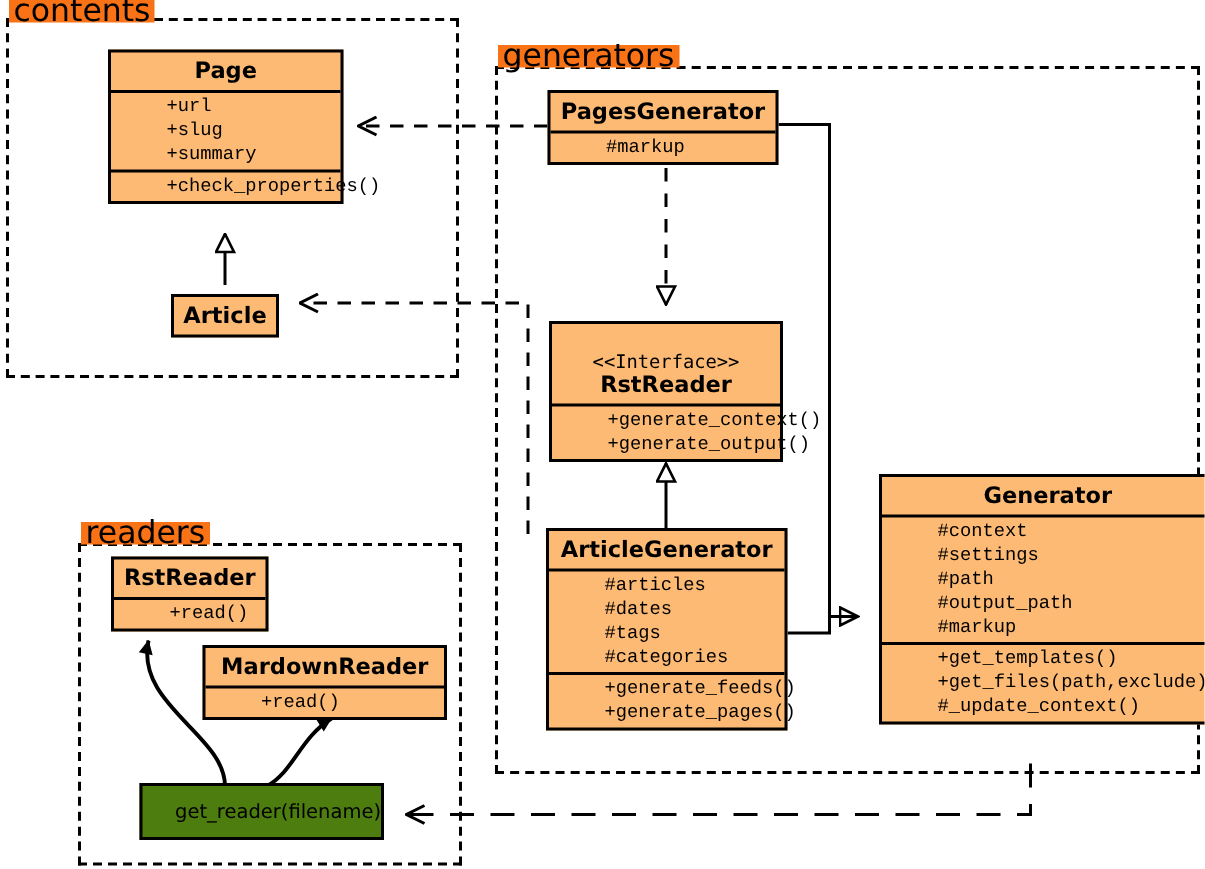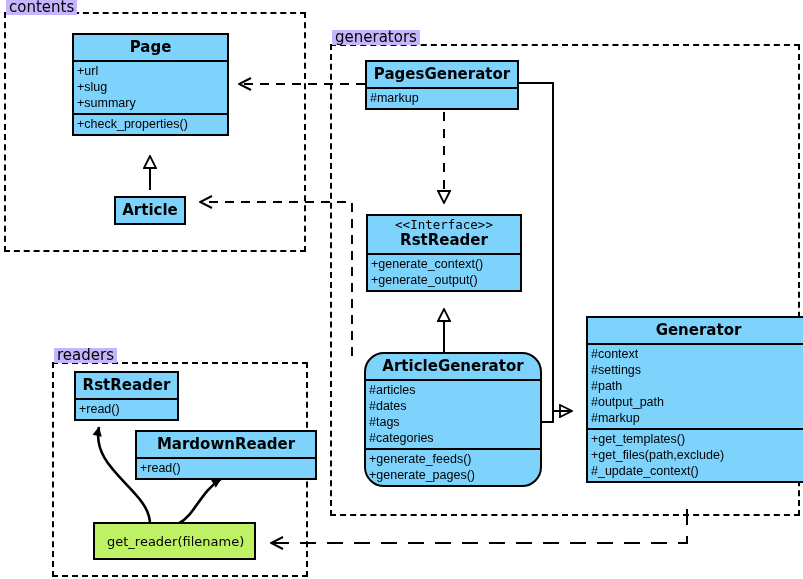--- a/index.html
+++ b/index.html
@@ -1,36 +1,36 @@
 <!DOCTYPE html>
 <html><head>
 <meta charset="utf-8">
 <style>
   html,body{margin:0;padding:0;background:#ffffff;}
   body{width:803px;height:579px;font-family:"DejaVu Sans",sans-serif;overflow:hidden;}
   #canvas{position:relative;width:803px;height:579px;}
   svg#wires{position:absolute;left:0;top:0;width:803px;height:579px;pointer-events:none;}
   .pkg-box{position:absolute;box-sizing:border-box;border:2px solid #000;
            border-style:dashed;background:transparent;}
-  .pkg-label{position:absolute;font-size:15px;color:#000;background:#c4b5fd;
+  .pkg-label{position:absolute;font-size:21px;color:#000;background:#f97316;
              padding:0 3px;white-space:nowrap;line-height:15px;}
 
   
-  .cls{position:absolute;box-sizing:border-box;border:2px solid #000;background:#7dd3fc;}
+  .cls{position:absolute;box-sizing:border-box;border:2px solid #000;background:#fdba74;}
   .cls .name{font-weight:bold;font-size:15px;text-align:center;padding:4px 4px 4px 4px;
              line-height:17px;color:#000;}
   .cls .stereo{font-family:"DejaVu Sans Mono",monospace;font-weight:normal;font-size:12.5px;
                text-align:center;color:#000;line-height:15px;}
   .cls .sep{border-top:2px solid #000;}
   .cls .compartment{padding:1px 0 2px 0;}
-  .cls .member{font-family:Liberation Sans, sans-serif;font-size:12.5px;line-height:16px;
-               padding:0 16px 0 3px;color:#000;white-space:nowrap;}
-  .fnbox{position:absolute;box-sizing:border-box;border:2px solid #000;background:#bef264;
-         display:flex;align-items:center;justify-content:flex-start;
-         font-size:13px;color:#000;padding-left:12px;}
+  .cls .member{font-family:Liberation Mono, monospace;font-size:12.5px;line-height:16px;
+               padding:0 16px 0 3px;color:#000;white-space:nowrap;margin-left:34px;}
+  .fnbox{position:absolute;box-sizing:border-box;border:2px solid #000;background:#4d7c0f;
+         display:flex;align-items:center;justify-content:flex-end;
+         font-size:13px;color:#000;}
 </style>
 </head>
 <body>
 
 <div id="canvas">
 
   <div class="pkg-box" style="left:4px;top:12px;width:302px;height:240px;"></div>
   <div class="pkg-label" style="left:6px;top:0px;">contents</div>
 
   <div class="pkg-box" style="left:330px;top:44px;width:470px;height:472px;"></div>
@@ -110,31 +110,31 @@
   </div>
 
   <div class="cls" style="left:365px;top:60px;width:154px;">
     <div class="name">PagesGenerator</div>
     <div class="sep compartment">
       <div class="member">#markup</div>
     </div>
   </div>
 
   <div class="cls" style="left:366px;top:214px;width:156px;">
-    <div class="name" style="padding-top:1px;">
+    <div class="name" style="padding-top:17px;">
       <div class="stereo">&lt;&lt;Interface&gt;&gt;</div>
       <div>RstReader</div>
     </div>
     <div class="sep compartment">
       <div class="member">+generate_context()</div>
       <div class="member">+generate_output()</div>
     </div>
   </div>
 
-  <div class="cls" style="left:364px;top:352px;width:178px;border-radius:20px;">
+  <div class="cls" style="left:364px;top:352px;width:161px;">
     <div class="name">ArticleGenerator</div>
     <div class="sep compartment">
       <div class="member">#articles</div>
       <div class="member">#dates</div>
       <div class="member">#tags</div>
       <div class="member">#categories</div>
     </div>
     <div class="sep compartment">
       <div class="member">+generate_feeds()</div>
       <div class="member">+generate_pages()</div>
@@ -157,21 +157,21 @@
     </div>
   </div>
 
   <div class="cls" style="left:74px;top:371px;width:105px;">
     <div class="name">RstReader</div>
     <div class="sep compartment">
       <div class="member">+read()</div>
     </div>
   </div>
 
-  <div class="cls" style="left:135px;top:430px;width:182px;">
+  <div class="cls" style="left:135px;top:430px;width:163px;">
     <div class="name">MardownReader</div>
     <div class="sep compartment">
       <div class="member">+read()</div>
     </div>
   </div>
 
   <div class="fnbox" style="left:93px;top:522px;width:163px;height:38px;">
     <span>get_reader(filename)</span>
   </div>
 

